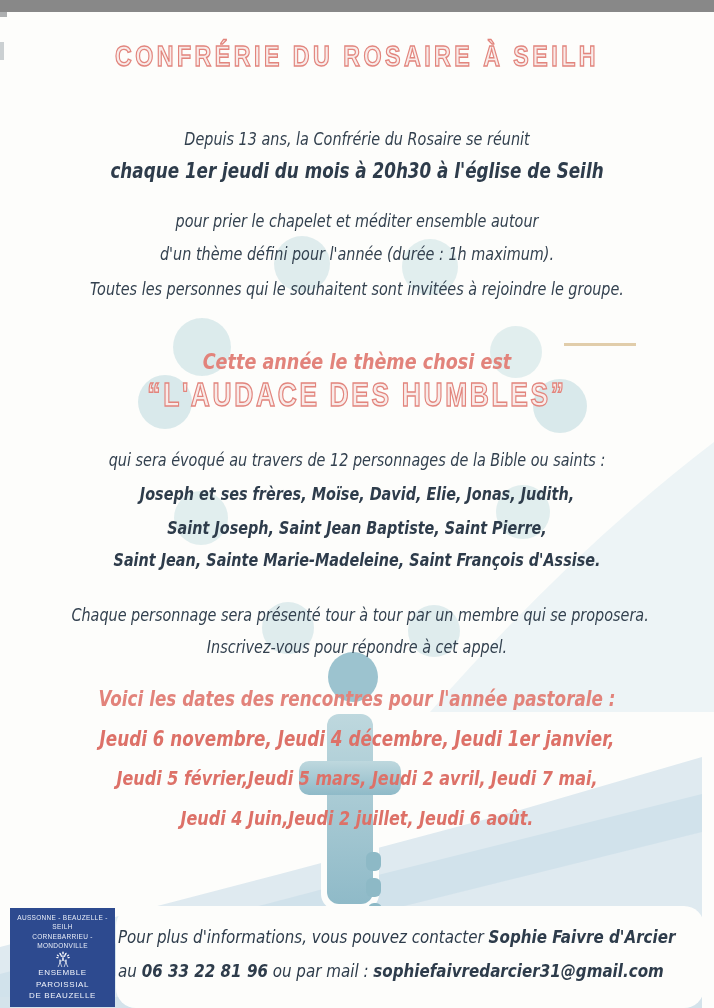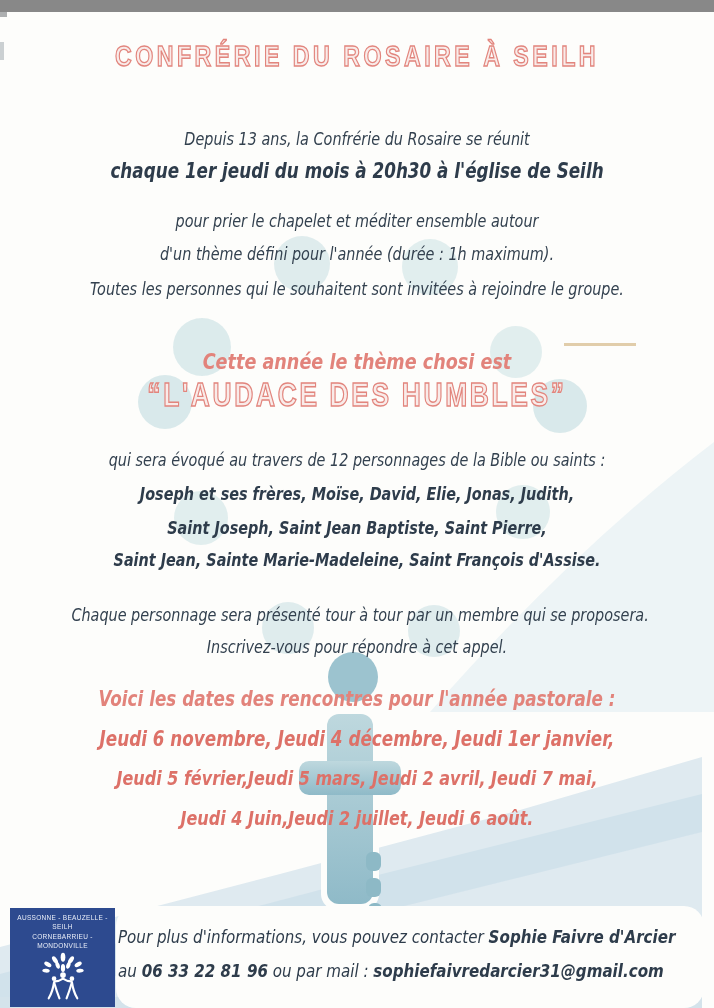--- a/index.html
+++ b/index.html
@@ -173,15 +173,19 @@
       </g>
       <g stroke="#ffffff" stroke-width="2.4" stroke-linecap="round" fill="none">
         <path d="M20,35 C19,42 17,48 14,53"></path>
         <path d="M20,35 C22,42 24,48 26,53"></path>
         <path d="M40,35 C41,42 43,48 46,53"></path>
         <path d="M40,35 C38,42 36,48 34,53"></path>
         <path d="M30,31 C27,33 23,34 21,34"></path>
         <path d="M30,31 C33,33 37,34 39,34"></path>
       </g>
     </svg>
+    <div class="logo-name">
+      <div>ENSEMBLE PAROISSIAL</div>
+      <div>DE BEAUZELLE</div>
+    </div>
   </div>
 
 </div>
 
 </body></html>

